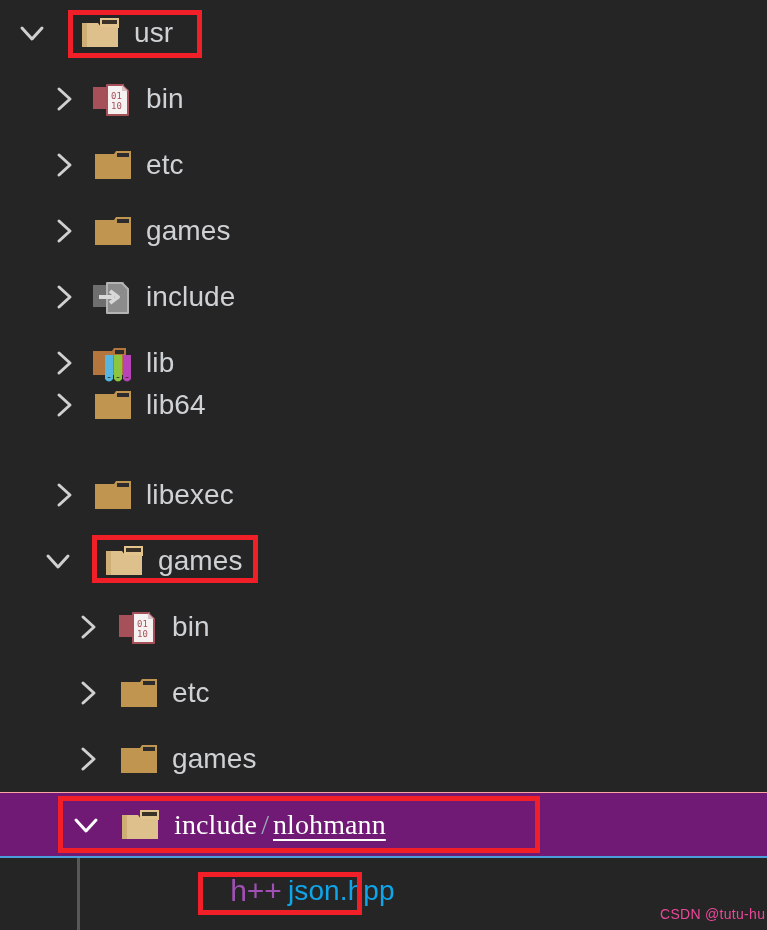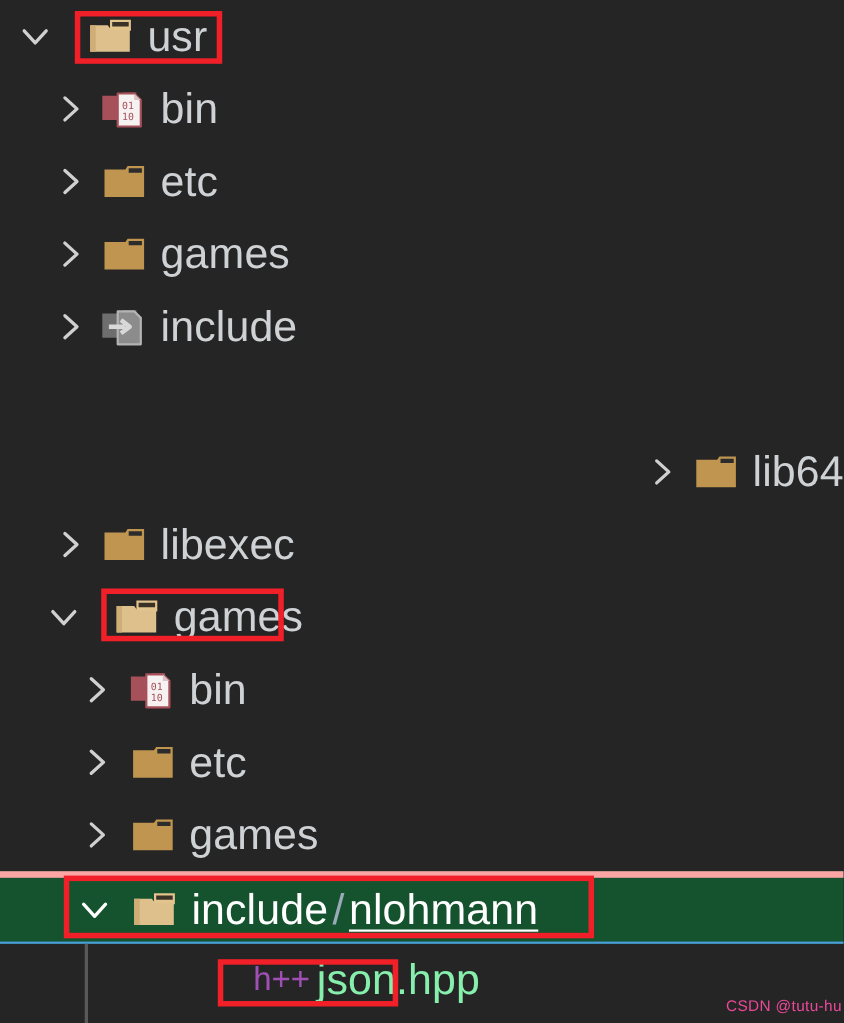--- a/index.html
+++ b/index.html
@@ -27,23 +27,24 @@
   .row {
     position: absolute;
     left: 0;
     width: 767px;
     height: 66px;
     display: flex;
     align-items: center;
     box-sizing: border-box;
   }
   .row.selected {
-    background: #14532d;
-    border-top: 6px solid #fca5a5;
+    background: #701a75;
+    border-top: 1px solid #fca5a5;
     border-bottom: 2px solid #4a9eda;
+    font-family: Liberation Serif, serif;
   }
 
   
   .twisty {
     width: 40px;
     height: 40px;
     flex: 0 0 40px;
     position: relative;
   }
   .twisty svg { display: block; }
@@ -56,39 +57,39 @@
     position: relative;
     display: flex;
     align-items: center;
     justify-content: center;
   }
   .icon svg { display: block; }
 
   
   .label {
     color: #cfd2d4;
-    font-size: 39px;
+    font-size: 28px;
     line-height: 1;
     white-space: nowrap;
     letter-spacing: 0.1px;
     margin-left: 8px;
   }
   .row.selected .label { color: #ffffff; }
 
   .label .sep {
     color: #9aaab8;
     padding: 0 4px;
   }
   .label .linked {
     text-decoration: underline;
     text-underline-offset: 5px;
     text-decoration-thickness: 2px;
   }
 
-  .label.filename { color: #86efac; }
+  .label.filename { color: #0ea5e9; }
 
   
   .indent-guide {
     position: absolute;
     width: 3px;
     background: #585858;
   }
 
   
   .redbox {
@@ -180,21 +181,41 @@
       </span>
       <span class="icon" style="margin-left: 6px;">
         <svg width="48" height="44" viewBox="0 0 48 44">
           <path d="M 3 10 H 20 L 22 7 H 34 V 32 H 3 Z" fill="#6e6e6e"></path>
           <path d="M 17 8 H 32 L 38 14 V 38 H 17 Z" fill="#8c8c8c" stroke="#b4b4b4" stroke-width="2" stroke-linejoin="round"></path>
           <path d="M 9 22 H 24 M 20 16 L 28 22 L 20 28" fill="none" stroke="#d8d8d8" stroke-width="4" stroke-linejoin="round"></path>
         </svg>
       </span>
       <span class="label">include</span>
     </div>
-    <div class="row" style="top: 396px; justify-content: flex-end;">
+    <div class="row" style="top: 330px;">
+      <span class="twisty" style="margin-left: 44px;">
+        <svg width="40" height="40" viewBox="0 0 40 40">
+          <path d="M 15 10 L 26 20 L 15 30" fill="none" stroke="#d0d0d0" stroke-width="3" stroke-linecap="round" stroke-linejoin="round"></path>
+        </svg>
+      </span>
+      <span class="icon" style="margin-left: 6px;">
+        <svg width="48" height="44" viewBox="0 0 48 44">
+          <path d="M 3 10 H 22 L 24 7 H 36 V 34 H 3 Z" fill="#b5763e"></path>
+          <path d="M 25 9 H 34 V 13 H 25 Z" fill="#2c2c2c"></path>
+          <rect x="15" y="14" width="8" height="22" fill="#55b7e0"></rect>
+          <path d="M 15 34 q 4 6 8 0 v 4 q -4 5 -8 0 Z" fill="#55b7e0"></path>
+          <rect x="24" y="14" width="8" height="22" fill="#8cc63f"></rect>
+          <path d="M 24 34 q 4 6 8 0 v 4 q -4 5 -8 0 Z" fill="#8cc63f"></path>
+          <rect x="33" y="14" width="8" height="22" fill="#b845b8"></rect>
+          <path d="M 33 34 q 4 6 8 0 v 4 q -4 5 -8 0 Z" fill="#b845b8"></path>
+        </svg>
+      </span>
+      <span class="label">lib</span>
+    </div>
+    <div class="row" style="top: 372px;">
       <span class="twisty" style="margin-left: 44px;">
         <svg width="40" height="40" viewBox="0 0 40 40">
           <path d="M 15 10 L 26 20 L 15 30" fill="none" stroke="#d0d0d0" stroke-width="3" stroke-linecap="round" stroke-linejoin="round"></path>
         </svg>
       </span>
       <span class="icon" style="margin-left: 6px;">
         <svg width="48" height="42" viewBox="0 0 48 42">
           <path d="M 5 10 H 24 L 26 7 H 41 V 35 H 5 Z" fill="#c0954f"></path>
           <path d="M 27 9 H 39 V 13 H 27 Z" fill="#2c2c2c"></path>
         </svg>

